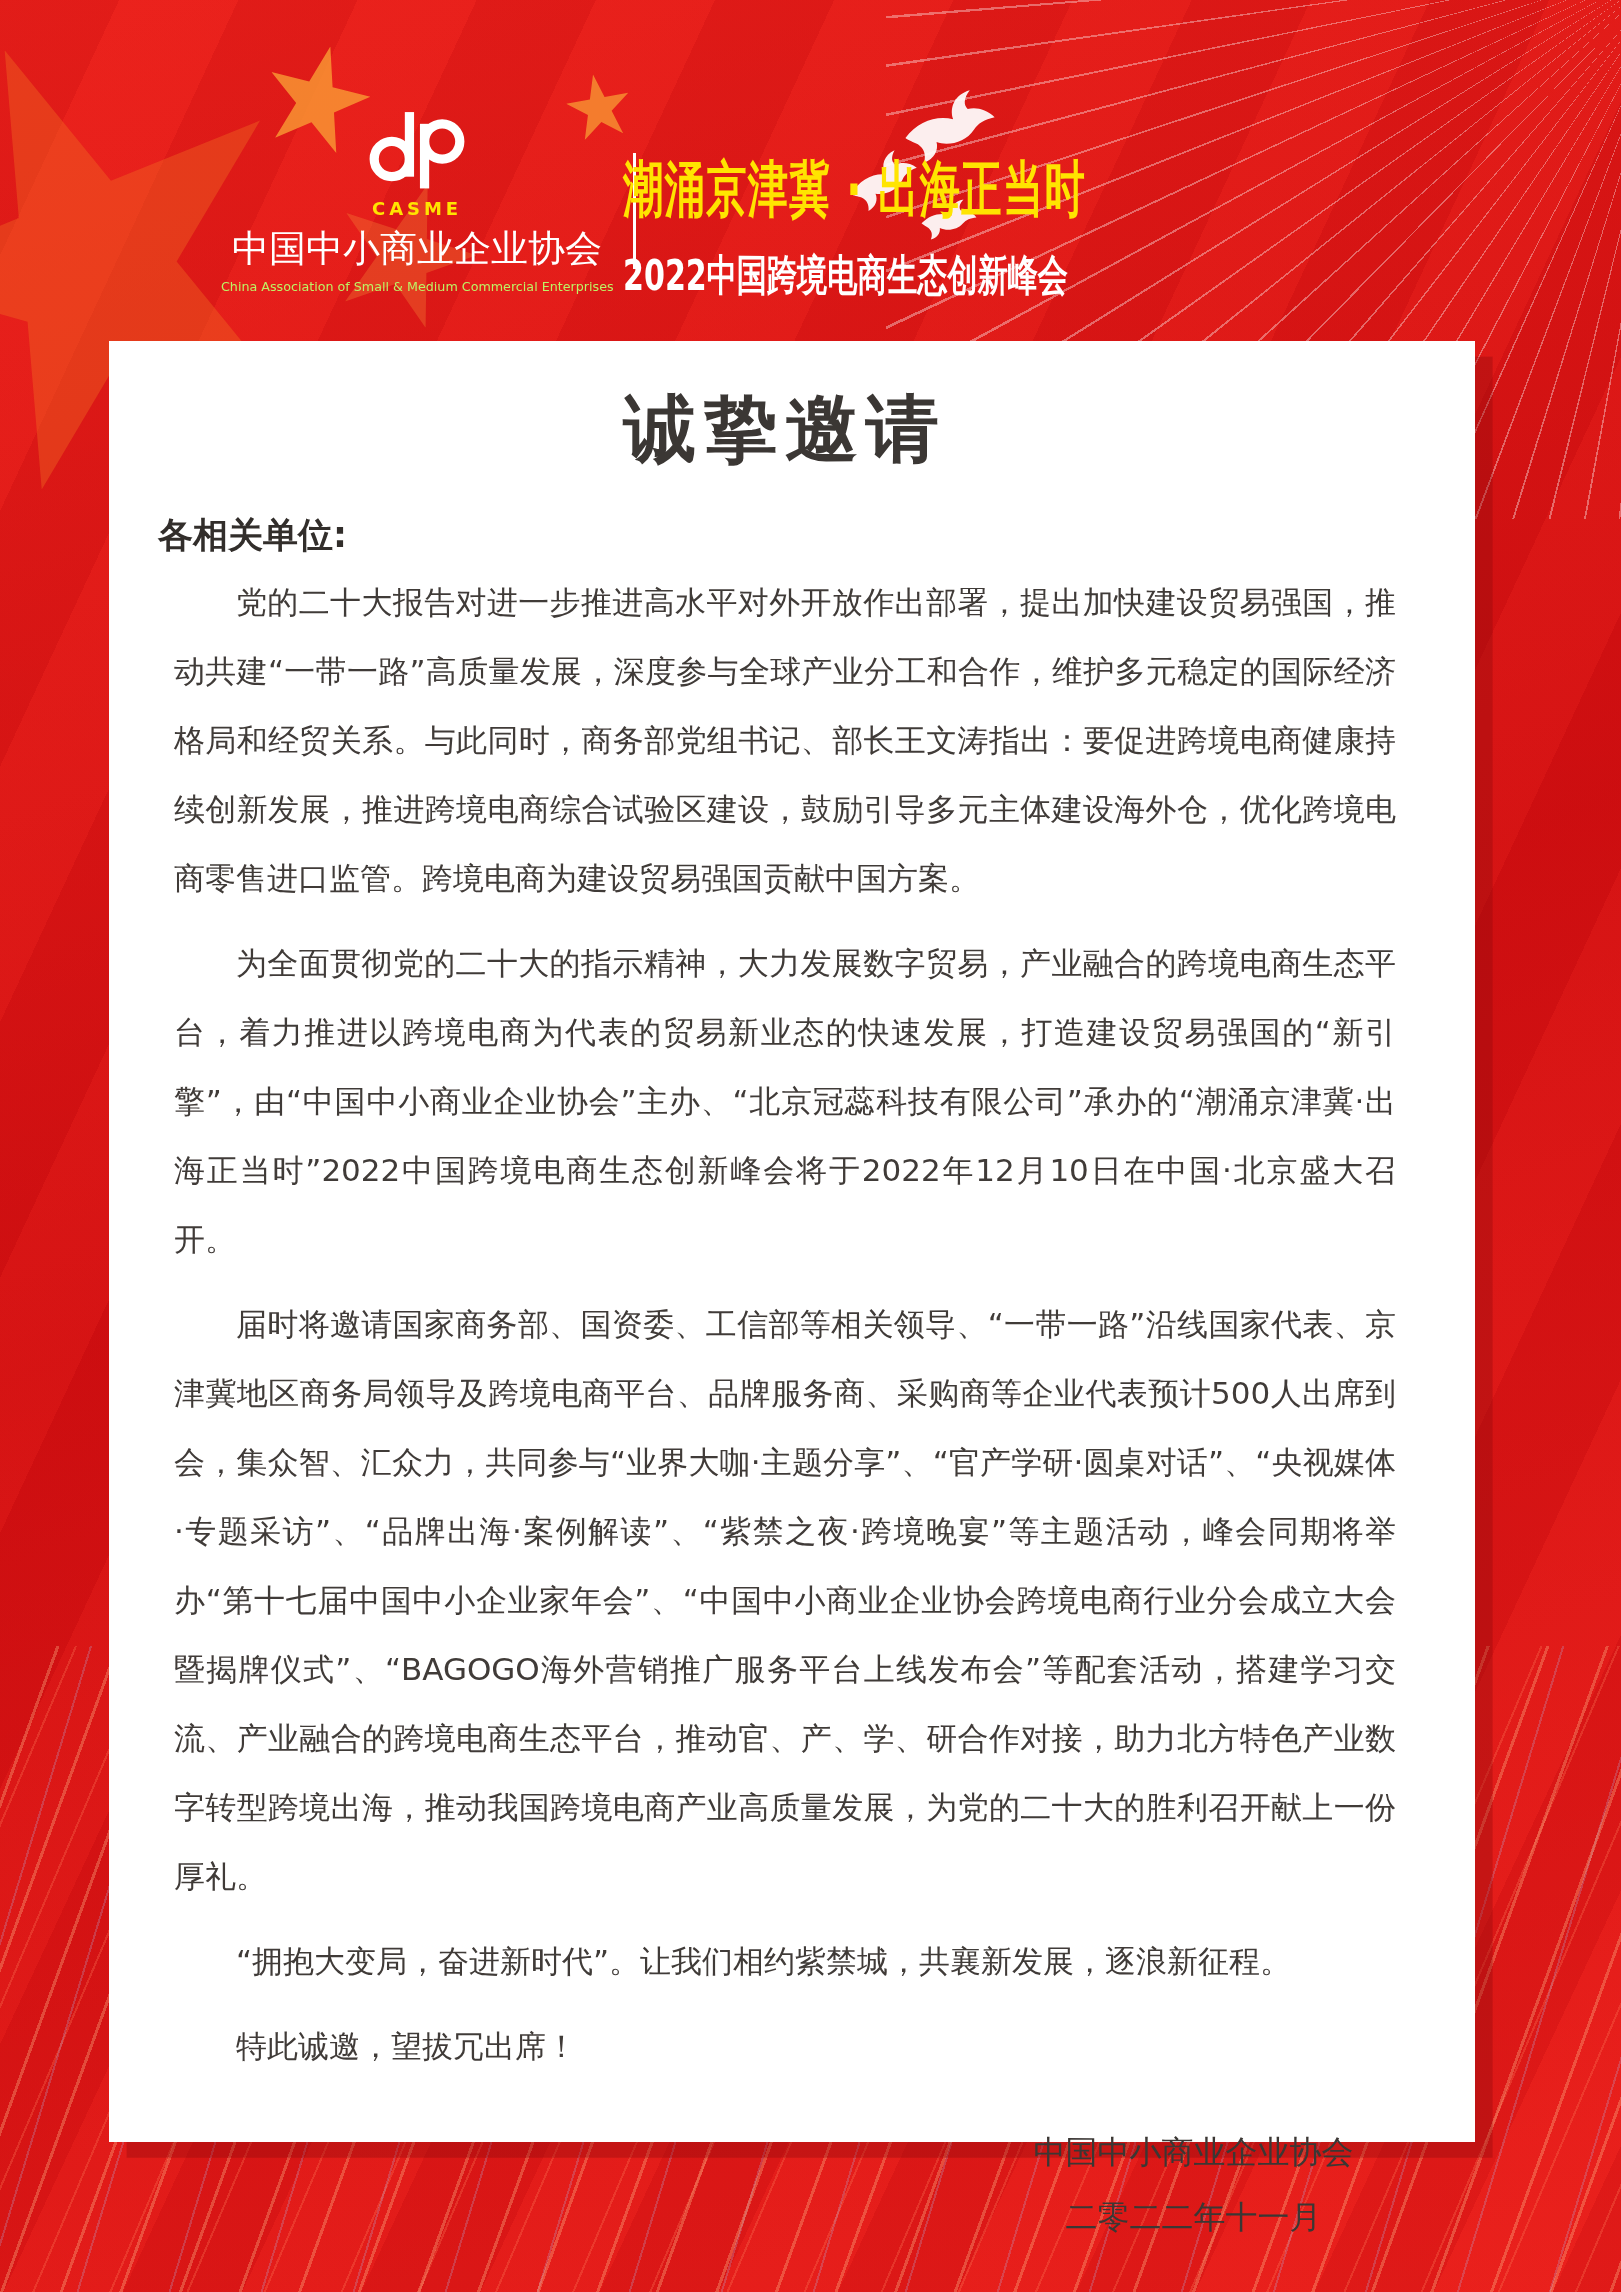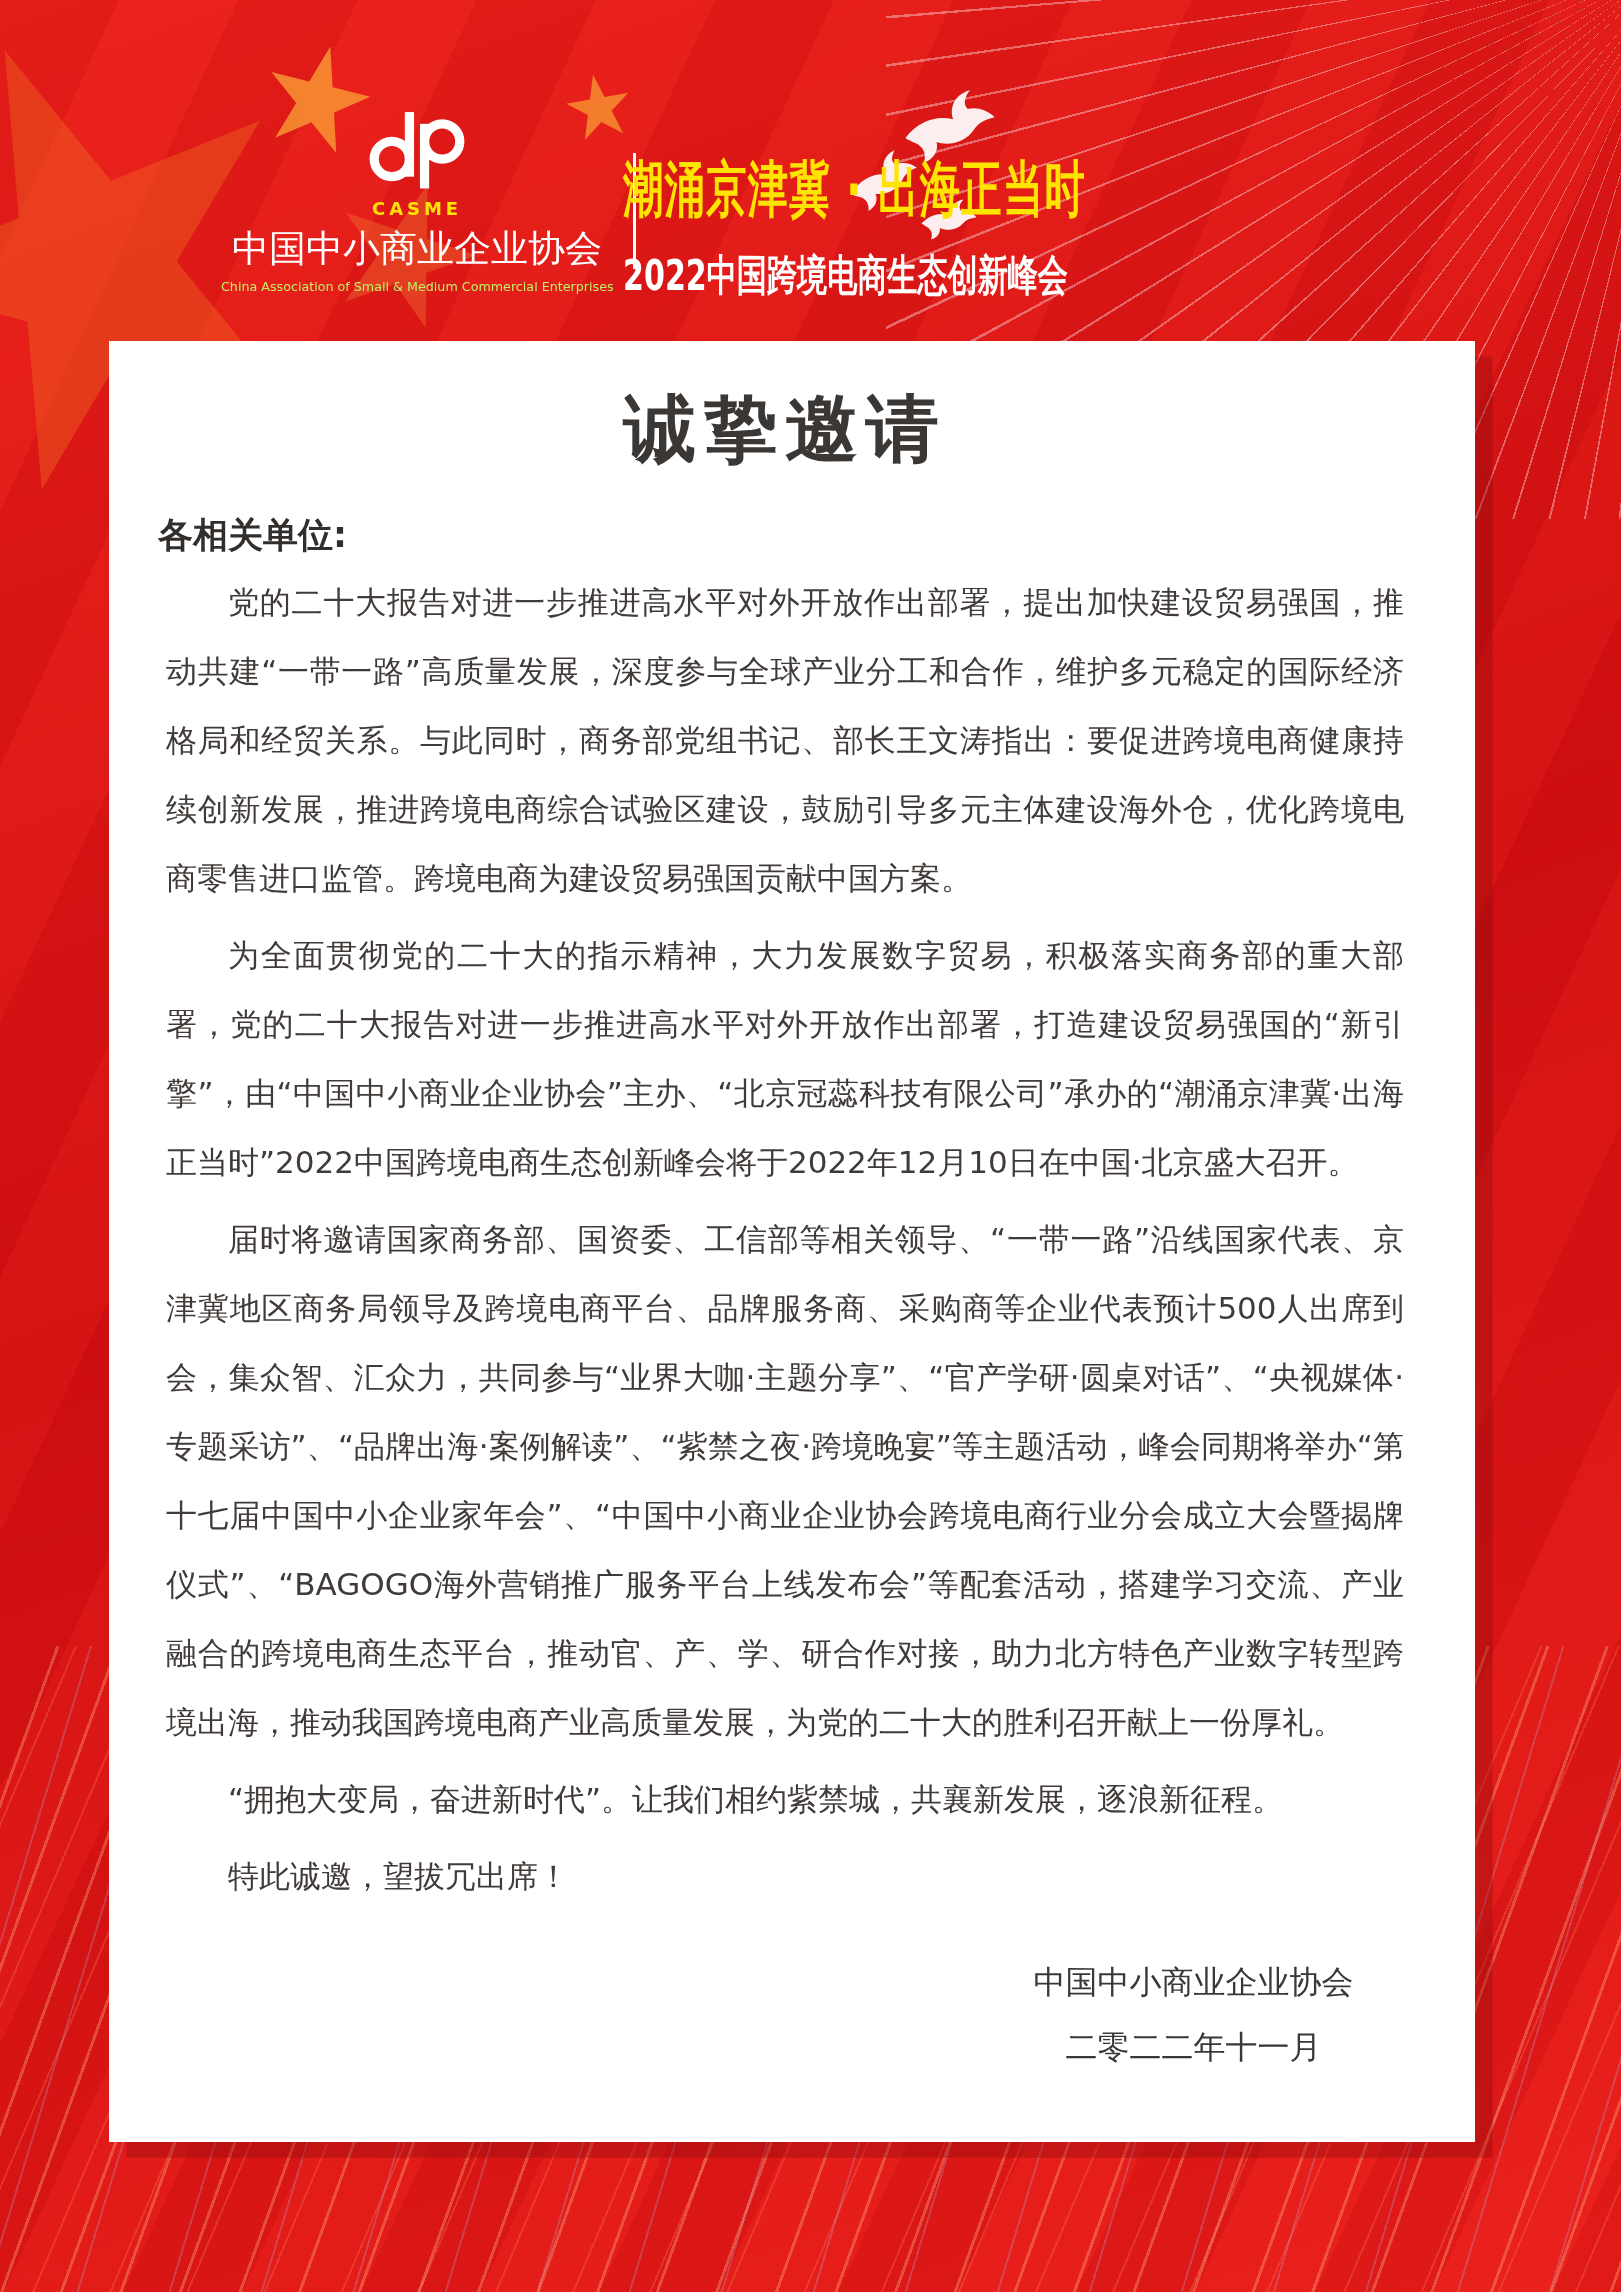--- a/index.html
+++ b/index.html
@@ -66,21 +66,21 @@
     position:absolute; left:109px; top:341px; width:1366px; height:1801px; z-index:2;
     background:#ffffff; box-sizing:border-box; padding:46px 63px 0 49px;
     box-shadow:17.6px 15.7px 0 rgba(140,8,12,.35);
   }
   .letter-title {
     margin:0; text-align:center; font-size:73px; line-height:83px;
     letter-spacing:7.8px; color:#3b3734; font-weight:bold;
   }
   .salutation { margin:41px 0 8px; font-size:35px; line-height:49px; font-weight:bold; color:#322e2b; }
   .para {
-    margin:8px; font-size:31px; line-height:69px; color:#403b38;
+    margin:16px; font-size:31px; line-height:69px; color:#403b38;
     text-align:justify; text-indent:2em;
   }
   .para.first { margin-top:7.8px; }
   .signature-block {
     margin:39px 57px 0 auto; width:323px; text-align:center;
     color:#3b3734; font-size:32px; line-height:65px;
   }
 </style>
 </head>
 <body>
@@ -130,21 +130,21 @@
     <div class="banner">
       <div class="banner-slogan">潮涌京津冀 · 出海正当时</div>
       <div class="banner-summit">2022中国跨境电商生态创新峰会</div>
     </div>
   </header>
 
   <main class="card">
     <h1 class="letter-title">诚挚邀请</h1>
     <p class="salutation">各相关单位:</p>
     <p class="para first">党的二十大报告对进一步推进高水平对外开放作出部署，提出加快建设贸易强国，推动共建“一带一路”高质量发展，深度参与全球产业分工和合作，维护多元稳定的国际经济格局和经贸关系。与此同时，商务部党组书记、部长王文涛指出：要促进跨境电商健康持续创新发展，推进跨境电商综合试验区建设，鼓励引导多元主体建设海外仓，优化跨境电商零售进口监管。跨境电商为建设贸易强国贡献中国方案。</p>
-    <p class="para">为全面贯彻党的二十大的指示精神，大力发展数字贸易，积极落实商务部的重大部署，党的二十大报告对进一步推进高水平对外开放作出部署，打造建设贸易强国的“新引擎”，由“中国中小商业企业协会”主办、“北京冠蕊科技有限公司”承办的“潮涌京津冀·出海正当时”2022中国跨境电商生态创新峰会将于2022年12月10日在中国·北京盛大召开。</p>
+    <p class="para">为全面贯彻党的二十大的指示精神，大力发展数字贸易，产业融合的跨境电商生态平台，着力推进以跨境电商为代表的贸易新业态的快速发展，打造建设贸易强国的“新引擎”，由“中国中小商业企业协会”主办、“北京冠蕊科技有限公司”承办的“潮涌京津冀·出海正当时”2022中国跨境电商生态创新峰会将于2022年12月10日在中国·北京盛大召开。</p>
     <p class="para">届时将邀请国家商务部、国资委、工信部等相关领导、“一带一路”沿线国家代表、京津冀地区商务局领导及跨境电商平台、品牌服务商、采购商等企业代表预计500人出席到会，集众智、汇众力，共同参与“业界大咖·主题分享”、“官产学研·圆桌对话”、“央视媒体·专题采访”、“品牌出海·案例解读”、“紫禁之夜·跨境晚宴”等主题活动，峰会同期将举办“第十七届中国中小企业家年会”、“中国中小商业企业协会跨境电商行业分会成立大会暨揭牌仪式”、“BAGOGO海外营销推广服务平台上线发布会”等配套活动，搭建学习交流、产业融合的跨境电商生态平台，推动官、产、学、研合作对接，助力北方特色产业数字转型跨境出海，推动我国跨境电商产业高质量发展，为党的二十大的胜利召开献上一份厚礼。</p>
     <p class="para">“拥抱大变局，奋进新时代”。让我们相约紫禁城，共襄新发展，逐浪新征程。</p>
     <p class="para">特此诚邀，望拔冗出席！</p>
     <div class="signature-block">
       <div>中国中小商业企业协会</div>
       <div>二零二二年十一月</div>
     </div>
   </main>
 
 </div>

